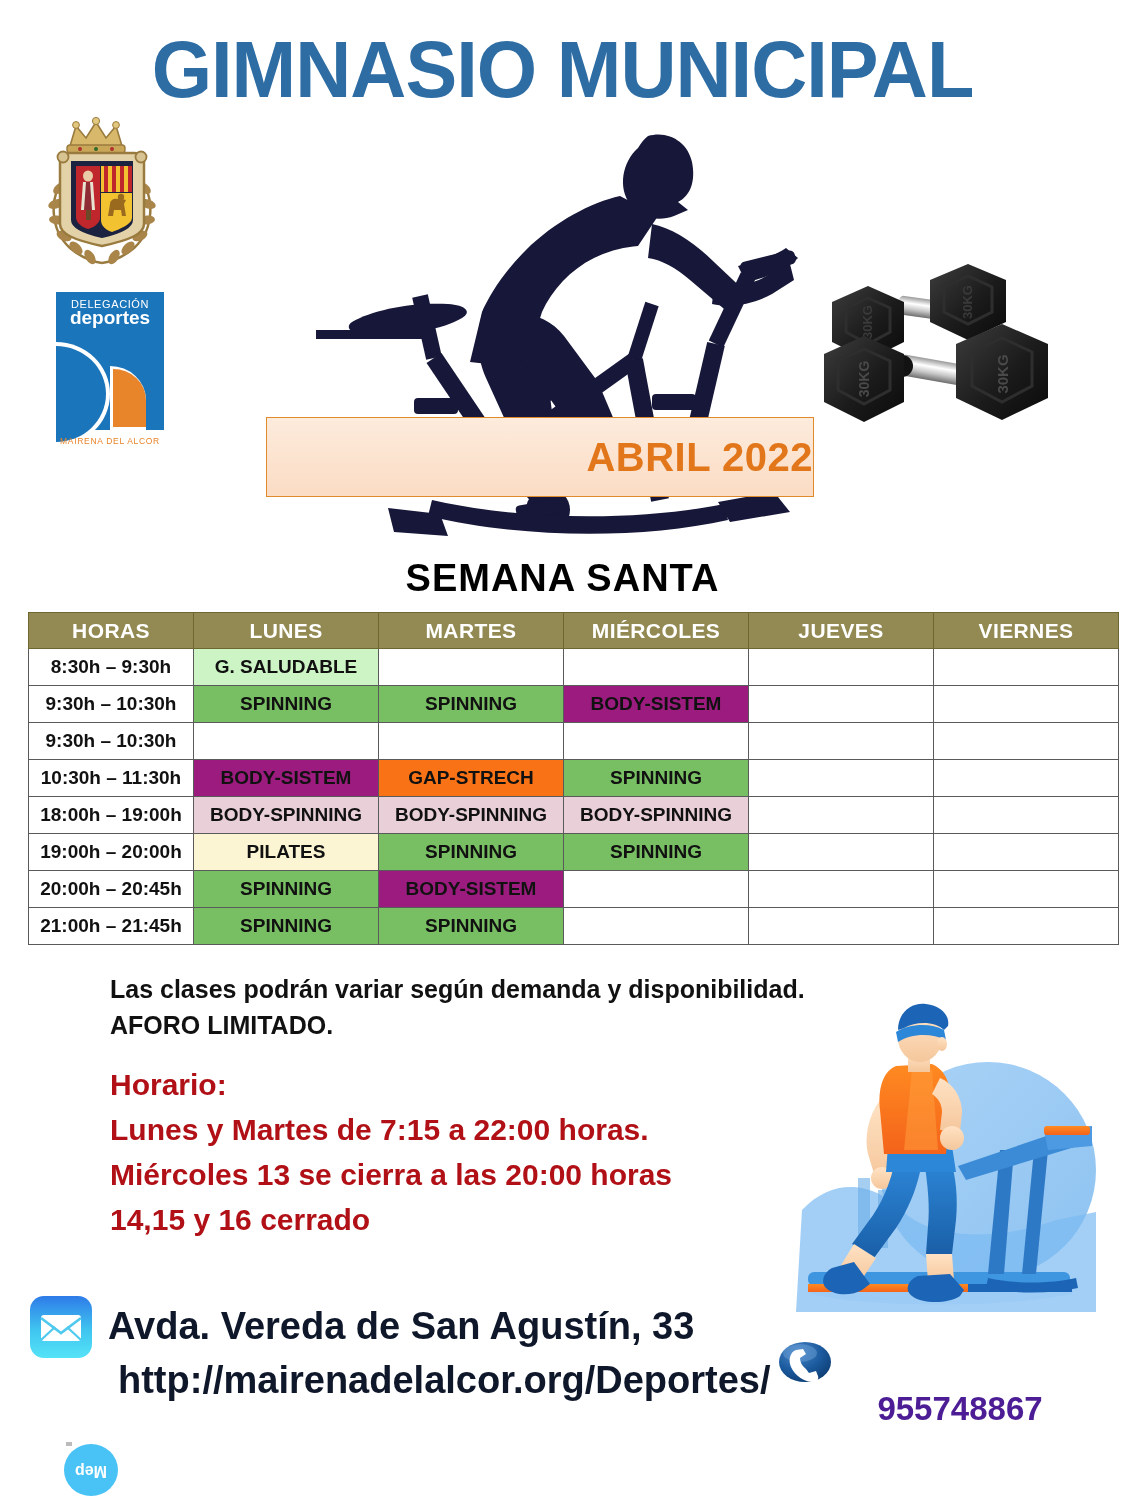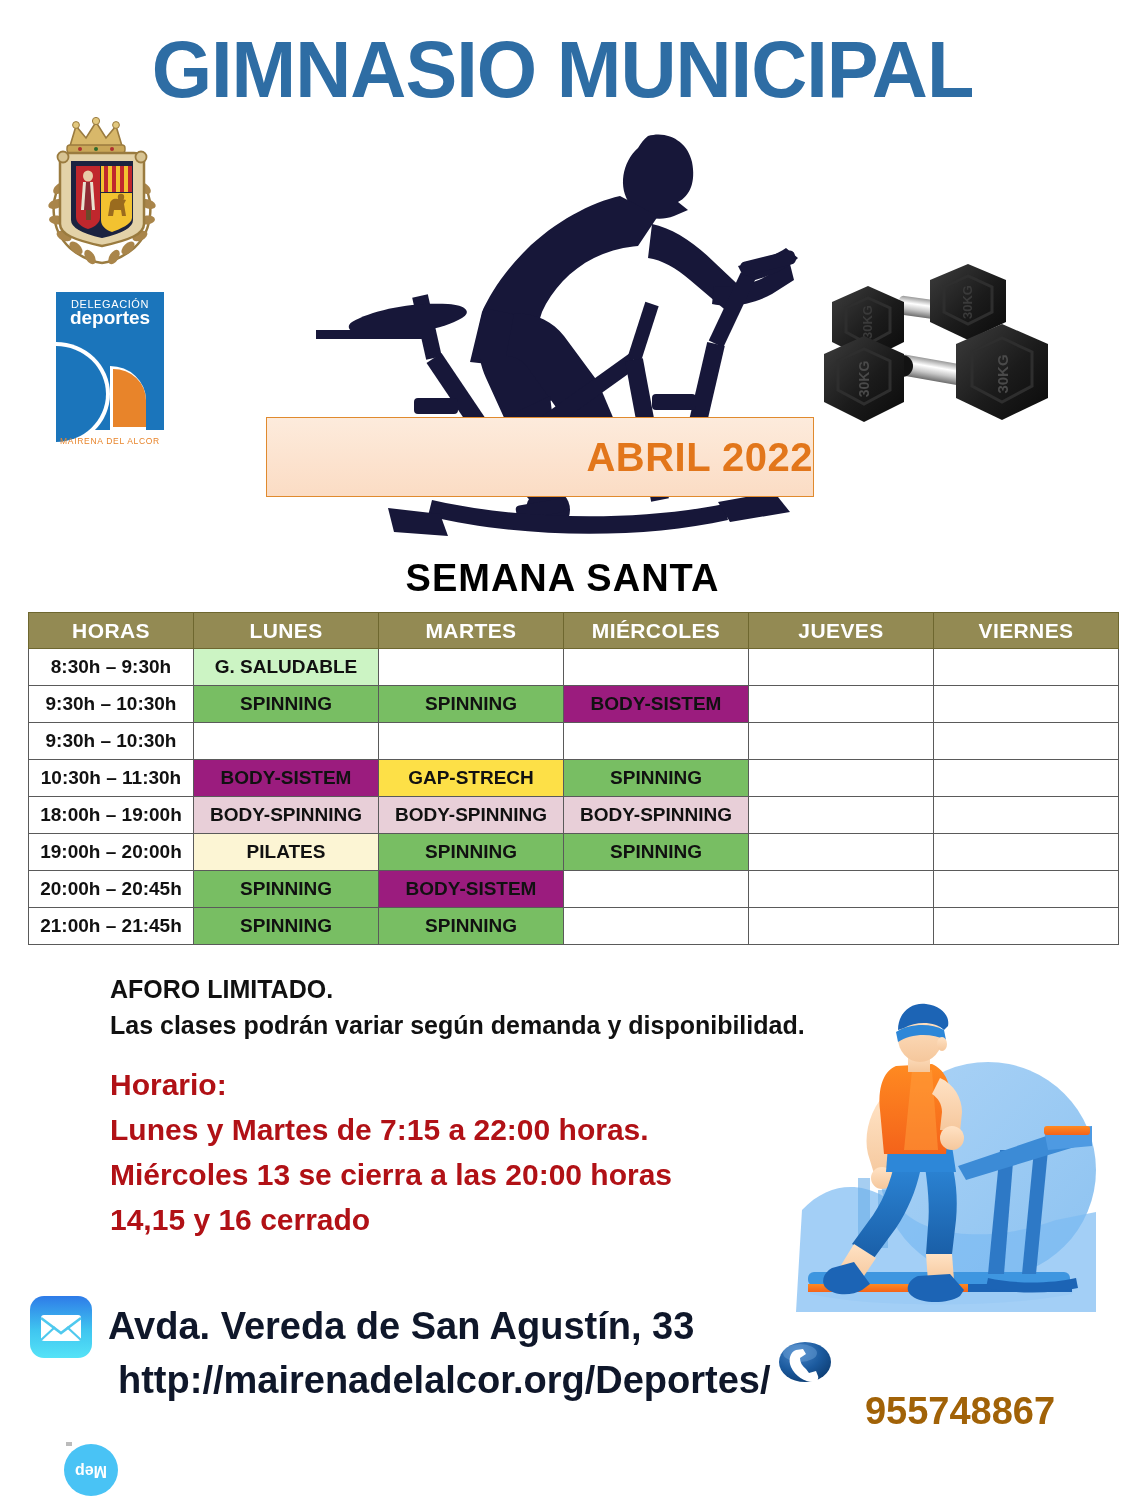--- a/index.html
+++ b/index.html
@@ -67,21 +67,21 @@
   }
   #schedule-table td.hours{width:165px;font-size:19px;background:#fff;}
   #schedule-table td.day{width:185px;}
   #schedule-table th.hours{width:165px;}
   #schedule-table th.day{width:185px;}
   td.empty{background:#ffffff;}
   td.none{border:none;background:transparent;}
   .c-spinning{background:#78BE63;}
   .c-saludable{background:#CCF4C4;}
   .c-body-sistem{background:#9B1C7E;}
-  .c-gap{background:#fde047;}
+  .c-gap{background:#f97316;}
   .c-body-spinning{background:#E8CFD8;}
   .c-pilates{background:#FCF5D4;}
 
   
   #notes{left:110px;top:972px;width:820px;}
   .note-line{font-size:25px;font-weight:700;color:#111;line-height:1.42;}
   #horario-block{left:110px;top:1062px;width:760px;}
   .horario-line{
     font-size:30px;font-weight:700;color:#B11116;line-height:1.5;
     white-space:nowrap;
@@ -93,21 +93,21 @@
   #contact{left:108px;top:1300px;width:700px;}
   .contact-line{
     font-size:38px;font-weight:700;color:#0f172a;line-height:1.42;
     white-space:nowrap;
   }
   .contact-line.indent{padding-left:10px;}
 
   #phone-icon{left:778px;top:1340px;width:54px;height:44px;}
   #phone-number{
     left:830px;top:1390px;width:260px;text-align:center;
-    font-size:38px;font-weight:700;color:#a16207;
+    font-size:33px;font-weight:700;color:#4c1d95;
   }
 </style>
 </head>
 <body>
 
 <div class="abs" id="poster-title">GIMNASIO MUNICIPAL</div>
 
 <div class="abs" id="coat-of-arms">
   <svg viewBox="0 0 132 158" width="132" height="158">
 
@@ -366,22 +366,22 @@
         <td class="day c-spinning">SPINNING</td>
         <td class="day c-spinning">SPINNING</td>
         <td class="day empty"></td>
         <td class="day empty"></td>
         <td class="day none"></td>
       </tr>
     </tbody>
 </table>
 
 <div class="abs" id="notes">
+  <div class="note-line">Las clases podrán variar según demanda y disponibilidad.</div>
   <div class="note-line">AFORO LIMITADO.</div>
-  <div class="note-line">Las clases podrán variar según demanda y disponibilidad.</div>
 </div>
 
 <div class="abs" id="horario-block">
   <div class="horario-line">Horario:</div>
   <div class="horario-line">Lunes y Martes de 7:15 a 22:00 horas.</div>
   <div class="horario-line">Miércoles 13 se cierra a las 20:00 horas</div>
   <div class="horario-line">14,15 y 16 cerrado</div>
 </div>
 
 <div class="abs" style="left:792px;top:1000px;width:318px;height:320px;">

